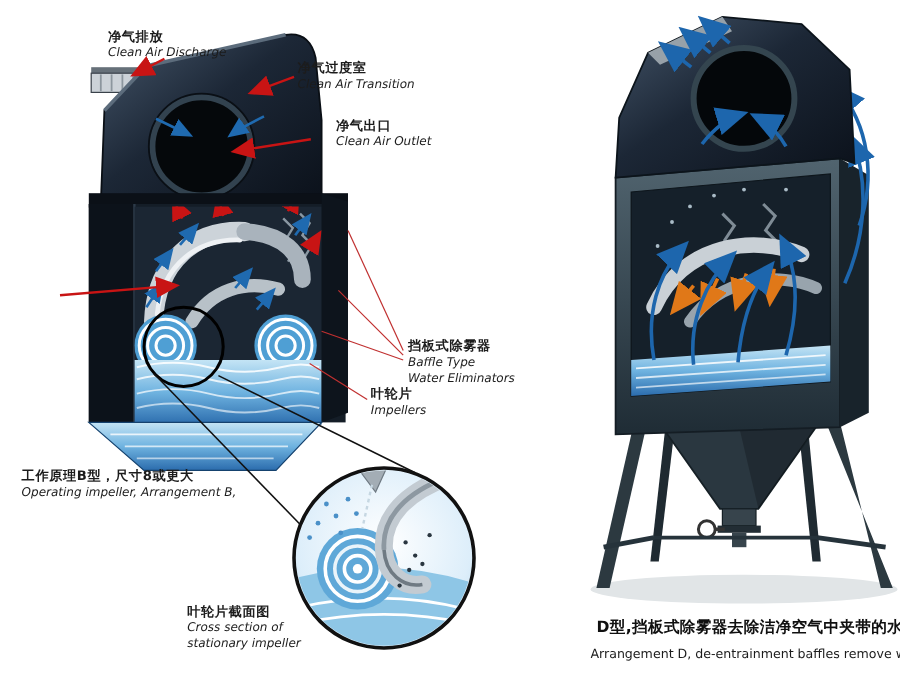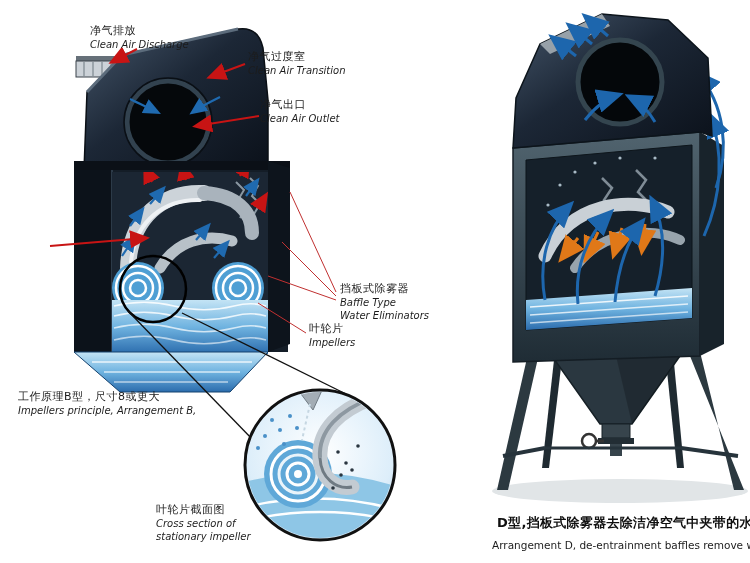--- a/index.html
+++ b/index.html
@@ -3,21 +3,21 @@
 <meta charset="utf-8">
 <style>
   * { margin:0; padding:0; box-sizing:border-box; }
   html,body { background:#ffffff; }
   .stage {
     position:relative; width:750px; height:563px; background:#ffffff;
     overflow:hidden; font-family:"DejaVu Sans","Liberation Sans",sans-serif;
   }
   .stage > svg { position:absolute; left:0; top:0; }
   .lbl { position:absolute; color:#1c1c1c; line-height:1.3; }
-  .lbl .zh { font-size:11px; font-weight:400; letter-spacing:.5px; white-space:nowrap; }
+  .lbl .zh { font-size:11px; font-weight:700; letter-spacing:.5px; white-space:nowrap; }
   .lbl .en { font-size:10px; font-weight:400; white-space:nowrap;font-style:italic; }
   .caption-zh { position:absolute; left:497px; top:514px; font-size:13px; font-weight:700;
     color:#101010; white-space:nowrap; letter-spacing:.3px; }
   .caption-en { position:absolute; left:492px; top:539px; font-size:10.5px; color:#1c1c1c;
     white-space:nowrap; width:258px; overflow:hidden; }
 </style>
 </head>
 <body>
 
 <div class="stage">
@@ -295,40 +295,40 @@
 <div class="lbl" style="left:90px;top:24px">
   <div class="zh">净气排放</div>
   <div class="en">Clean Air Discharge</div>
 </div>
 
 <div class="lbl" style="left:248px;top:50px">
   <div class="zh">净气过度室</div>
   <div class="en">Clean Air Transition</div>
 </div>
 
-<div class="lbl" style="left:260px;top:98px">
+<div class="lbl" style="left:280px;top:98px">
   <div class="zh">净气出口</div>
   <div class="en">Clean Air Outlet</div>
 </div>
 
 
 <div class="lbl" style="left:340px;top:282px">
   <div class="zh">挡板式除雾器</div>
   <div class="en">Baffle Type</div>
   <div class="en">Water Eliminators</div>
 </div>
 
 <div class="lbl" style="left:309px;top:322px">
   <div class="zh">叶轮片</div>
   <div class="en">Impellers</div>
 </div>
 
 <div class="lbl" style="left:18px;top:390px">
   <div class="zh">工作原理B型，尺寸8或更大</div>
-  <div class="en">Impellers principle, Arrangement B,</div>
+  <div class="en">Operating impeller, Arrangement B,</div>
 </div>
 
 <div class="lbl" style="left:156px;top:503px">
   <div class="zh">叶轮片截面图</div>
   <div class="en">Cross section of</div>
   <div class="en">stationary impeller</div>
 </div>
 
 <div class="caption-zh">D型,挡板式除雾器去除洁净空气中夹带的水分</div>
 <div class="caption-en">Arrangement D, de-entrainment baffles remove water from th</div>

